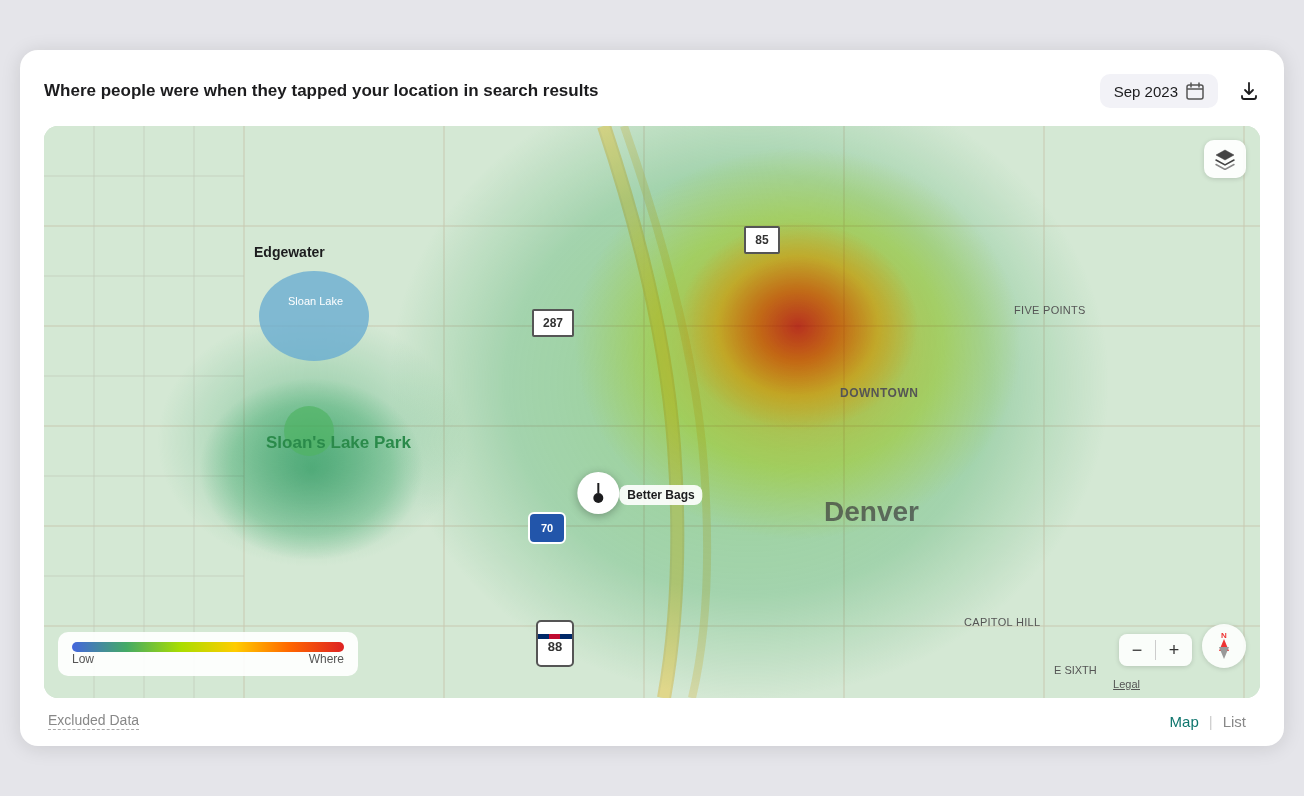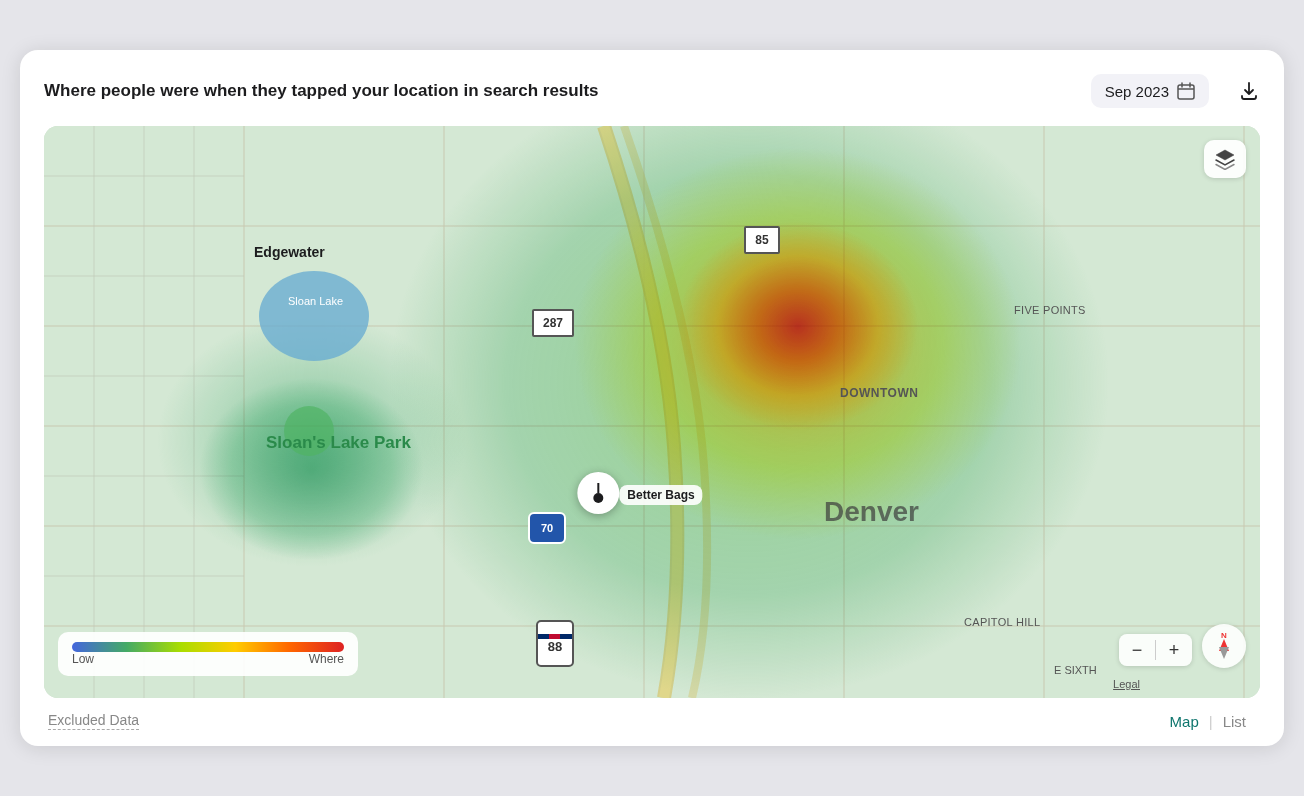--- a/index.html
+++ b/index.html
@@ -25,21 +25,21 @@
       justify-content: space-between;
       margin-bottom: 18px;
     }
     .header-title {
       font-size: 17px;
       font-weight: 700;
       color: #1c1c1e;
     }
     .header-controls {
       display: flex;
-      gap: 29px;
+      gap: 20px;
     }
     .date-btn {
       display: flex;
       align-items: center;
       gap: 8px;
       background: #f2f2f7;
       border: none;
       border-radius: 10px;
       padding: 8px 14px;
       font-size: 15px;

